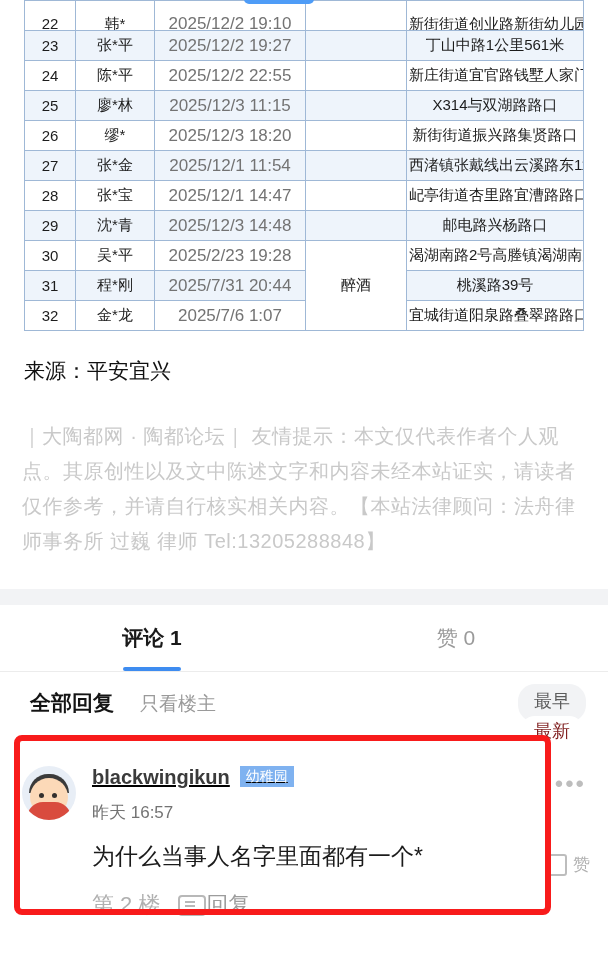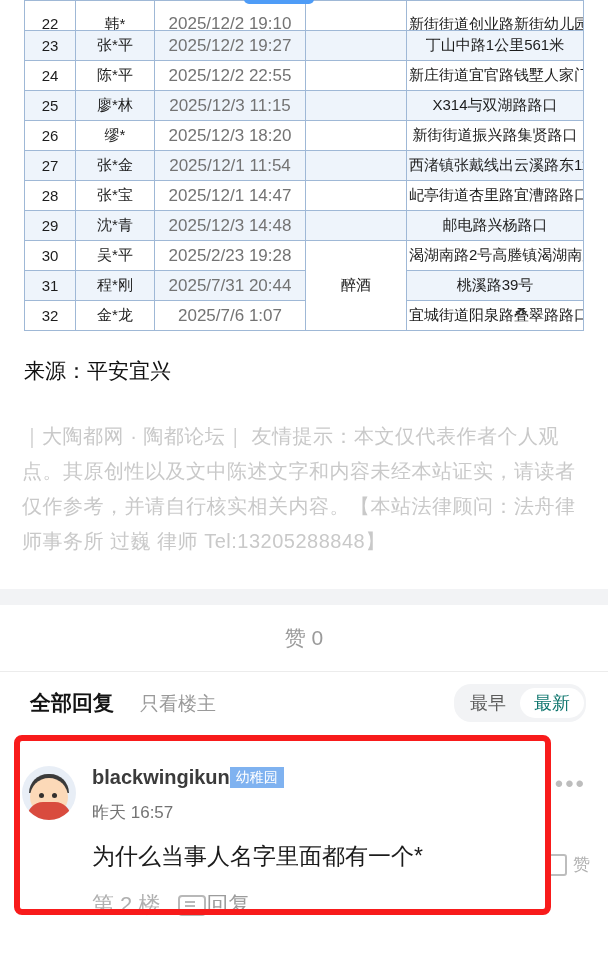--- a/index.html
+++ b/index.html
@@ -137,34 +137,35 @@
   }
   .filter-owner {
     font-size: 19px;
     color: #9a9a9a;
   }
   .sort-group {
     display: flex;
     background: #f2f3f5;
     border-radius: 17px;
     height: 34px;
-    align-items: center;
+    align-items: flex-end;
     padding: 2px;
+    flex-direction: column;
   }
   .sort-btn {
     font-size: 18px;
     color: #5c5c5c;
     padding: 0 14px;
     height: 30px;
     line-height: 30px;
     border-radius: 15px;
   }
   .sort-btn.selected {
     background: #ffffff;
-    color: #0f766e;
+    color: #7f1d1d;
   }
 
   
   .comment-area {
     position: relative;
     padding: 10px 0 0 0;
   }
   .comment-item {
     display: flex;
     padding: 22px 22px 0 22px;
@@ -225,21 +226,23 @@
     border-radius: 16px 16px 0 0;
     left: 5px;
     bottom: 0;
   }
   .c-body {
     flex: 1;
     min-width: 0;
   }
   .c-head {
     display: flex;
-    align-items: center;
+    align-items: flex-start;
+    gap: 10px;
+    text-decoration: underline;
   }
   .c-user {
     font-size: 20px;
     color: #3b3b3b;
     font-weight: bold;
   }
   .c-badge {
     font-size: 14px;
     color: #ffffff;
     background: #7fb2f0;
@@ -427,20 +430,24 @@
   </table>
 </div>
 
 <div class="source-line">来源：平安宜兴</div>
 
 <div class="disclaimer">｜大陶都网 · 陶都论坛｜ 友情提示：本文仅代表作者个人观点。其原创性以及文中陈述文字和内容未经本站证实，请读者仅作参考，并请自行核实相关内容。【本站法律顾问：法舟律师事务所 过巍 律师 Tel:13205288848】</div>
 
 <div class="gap-sep"></div>
 
 <div class="tabbar">
+  <div class="tab active">
+    <span>评论</span>
+    <span class="count">1</span>
+  </div>
   <div class="tab">
     <span>赞</span>
     <span>0</span>
   </div>
 </div>
 
 <div class="filter-row">
   <div class="filter-left">
     <span class="filter-all">全部回复</span>
     <span class="filter-owner">只看楼主</span>

